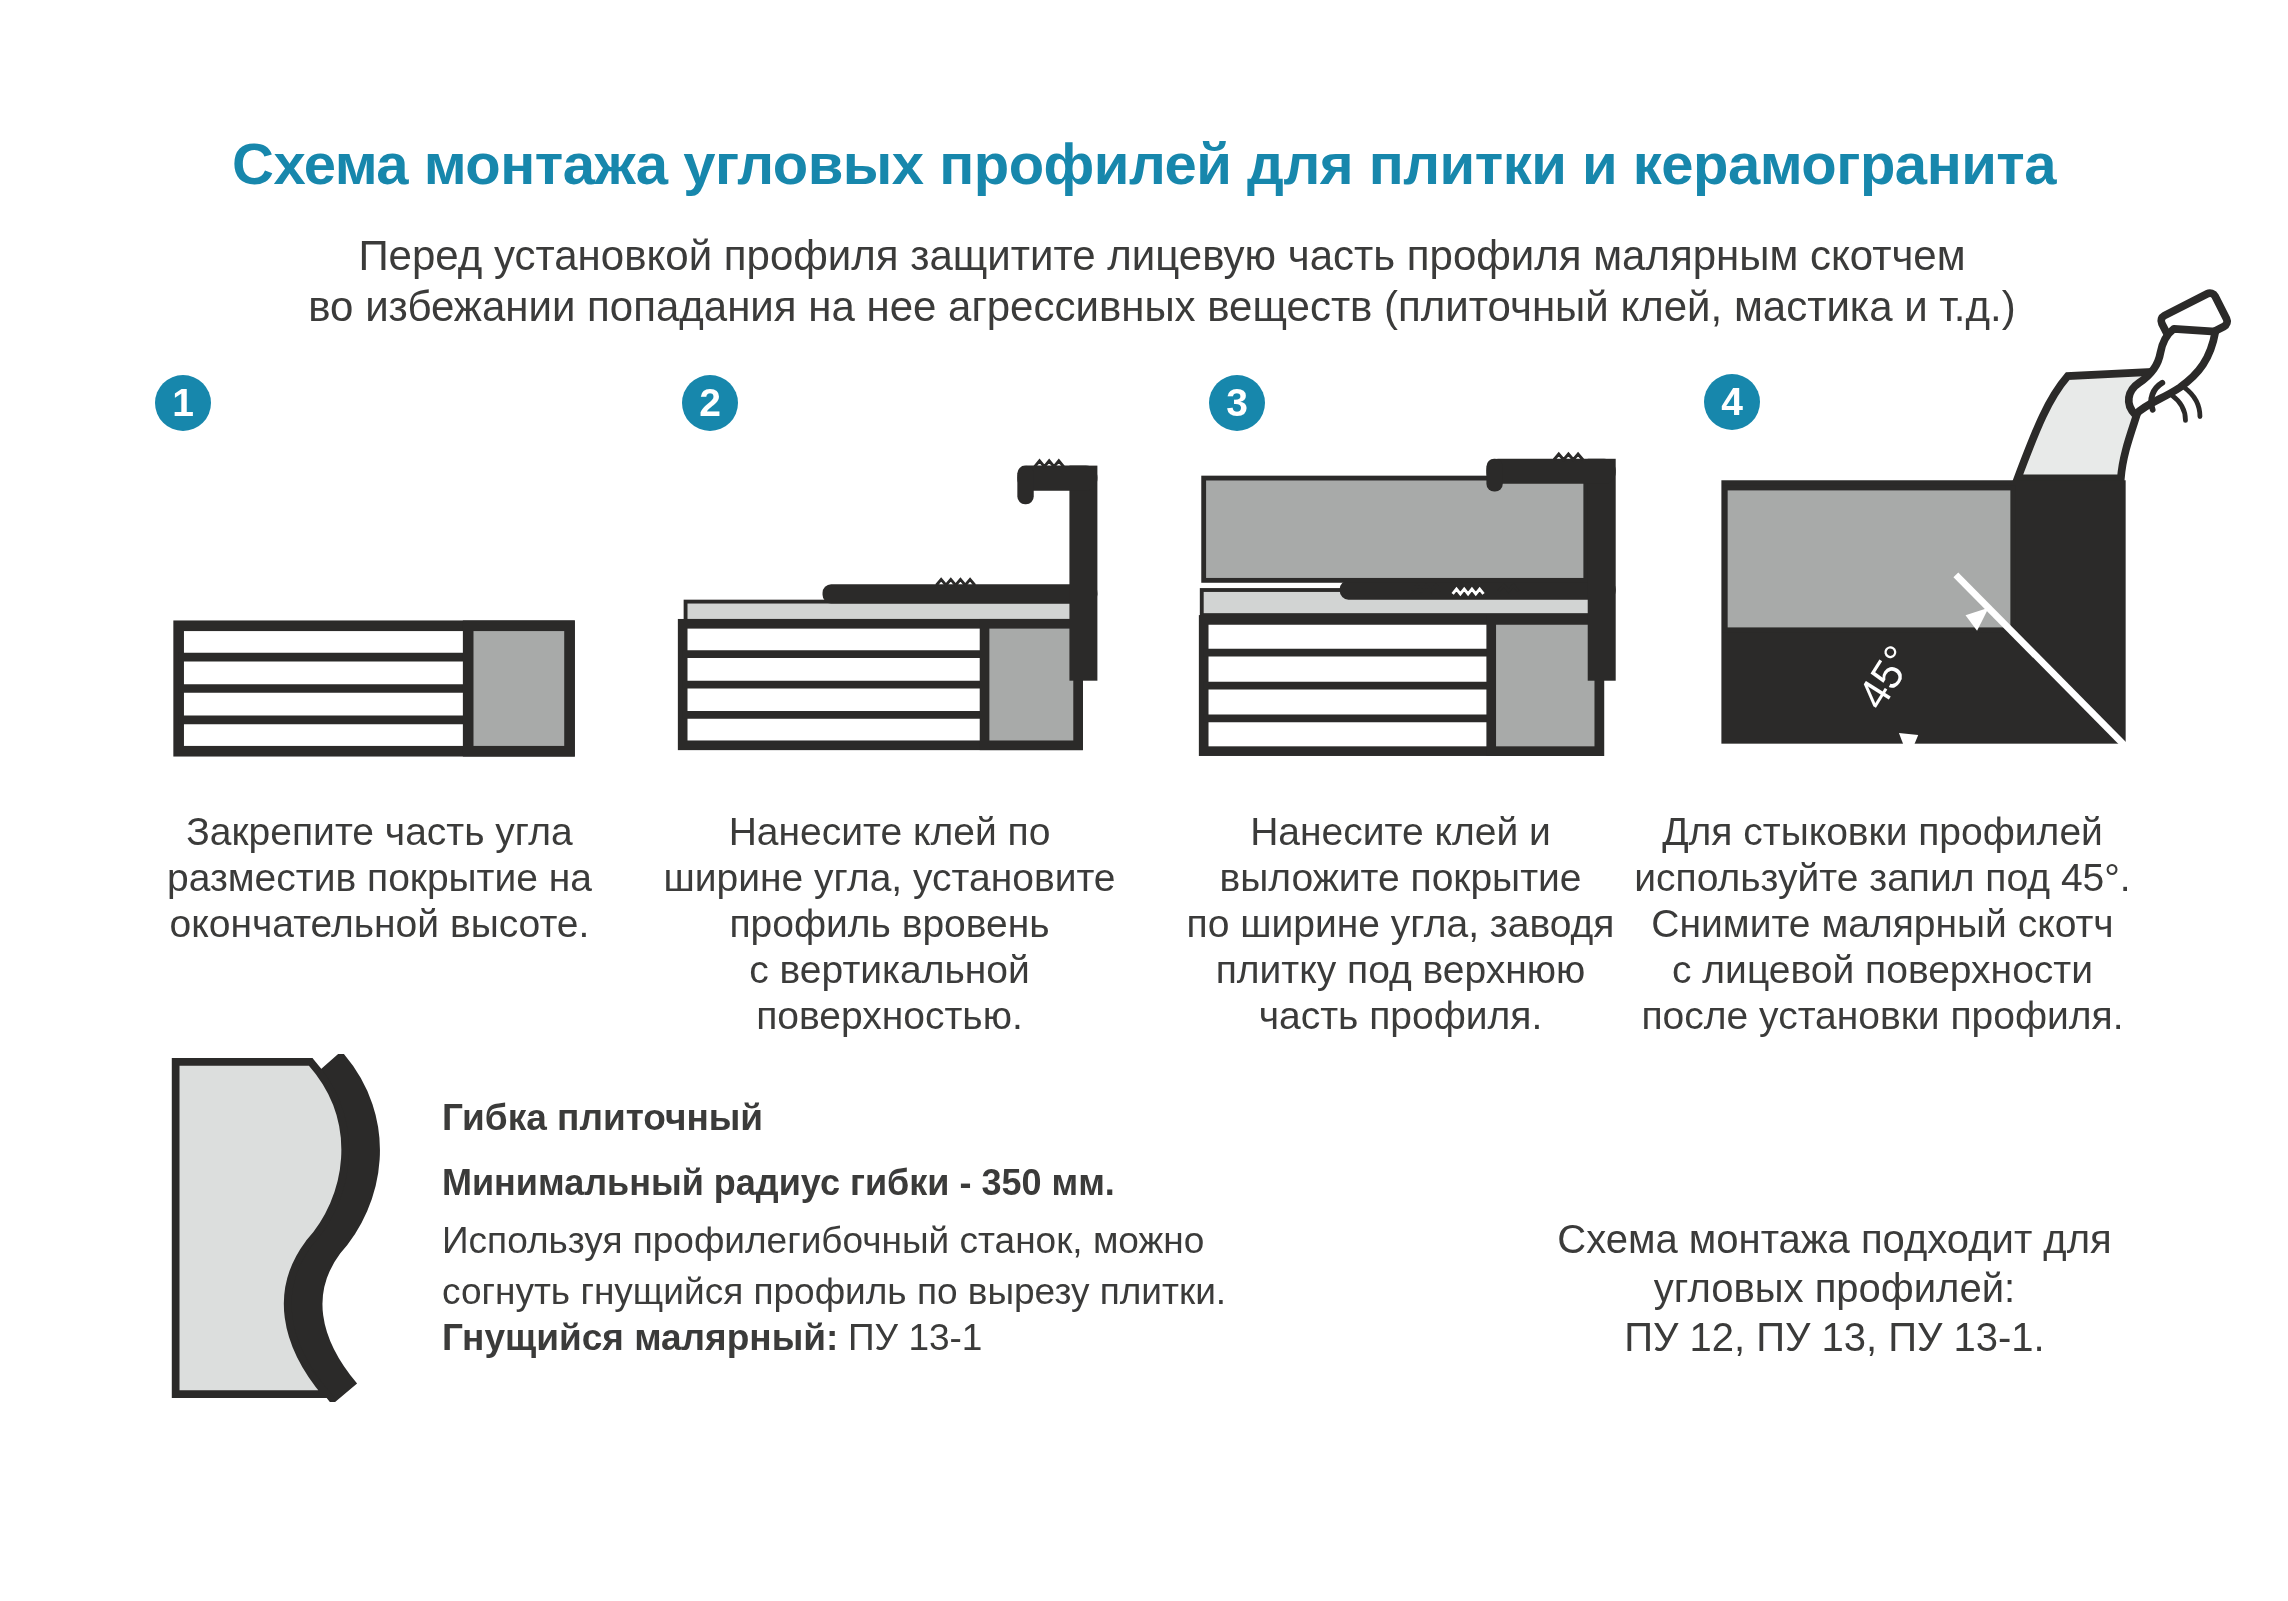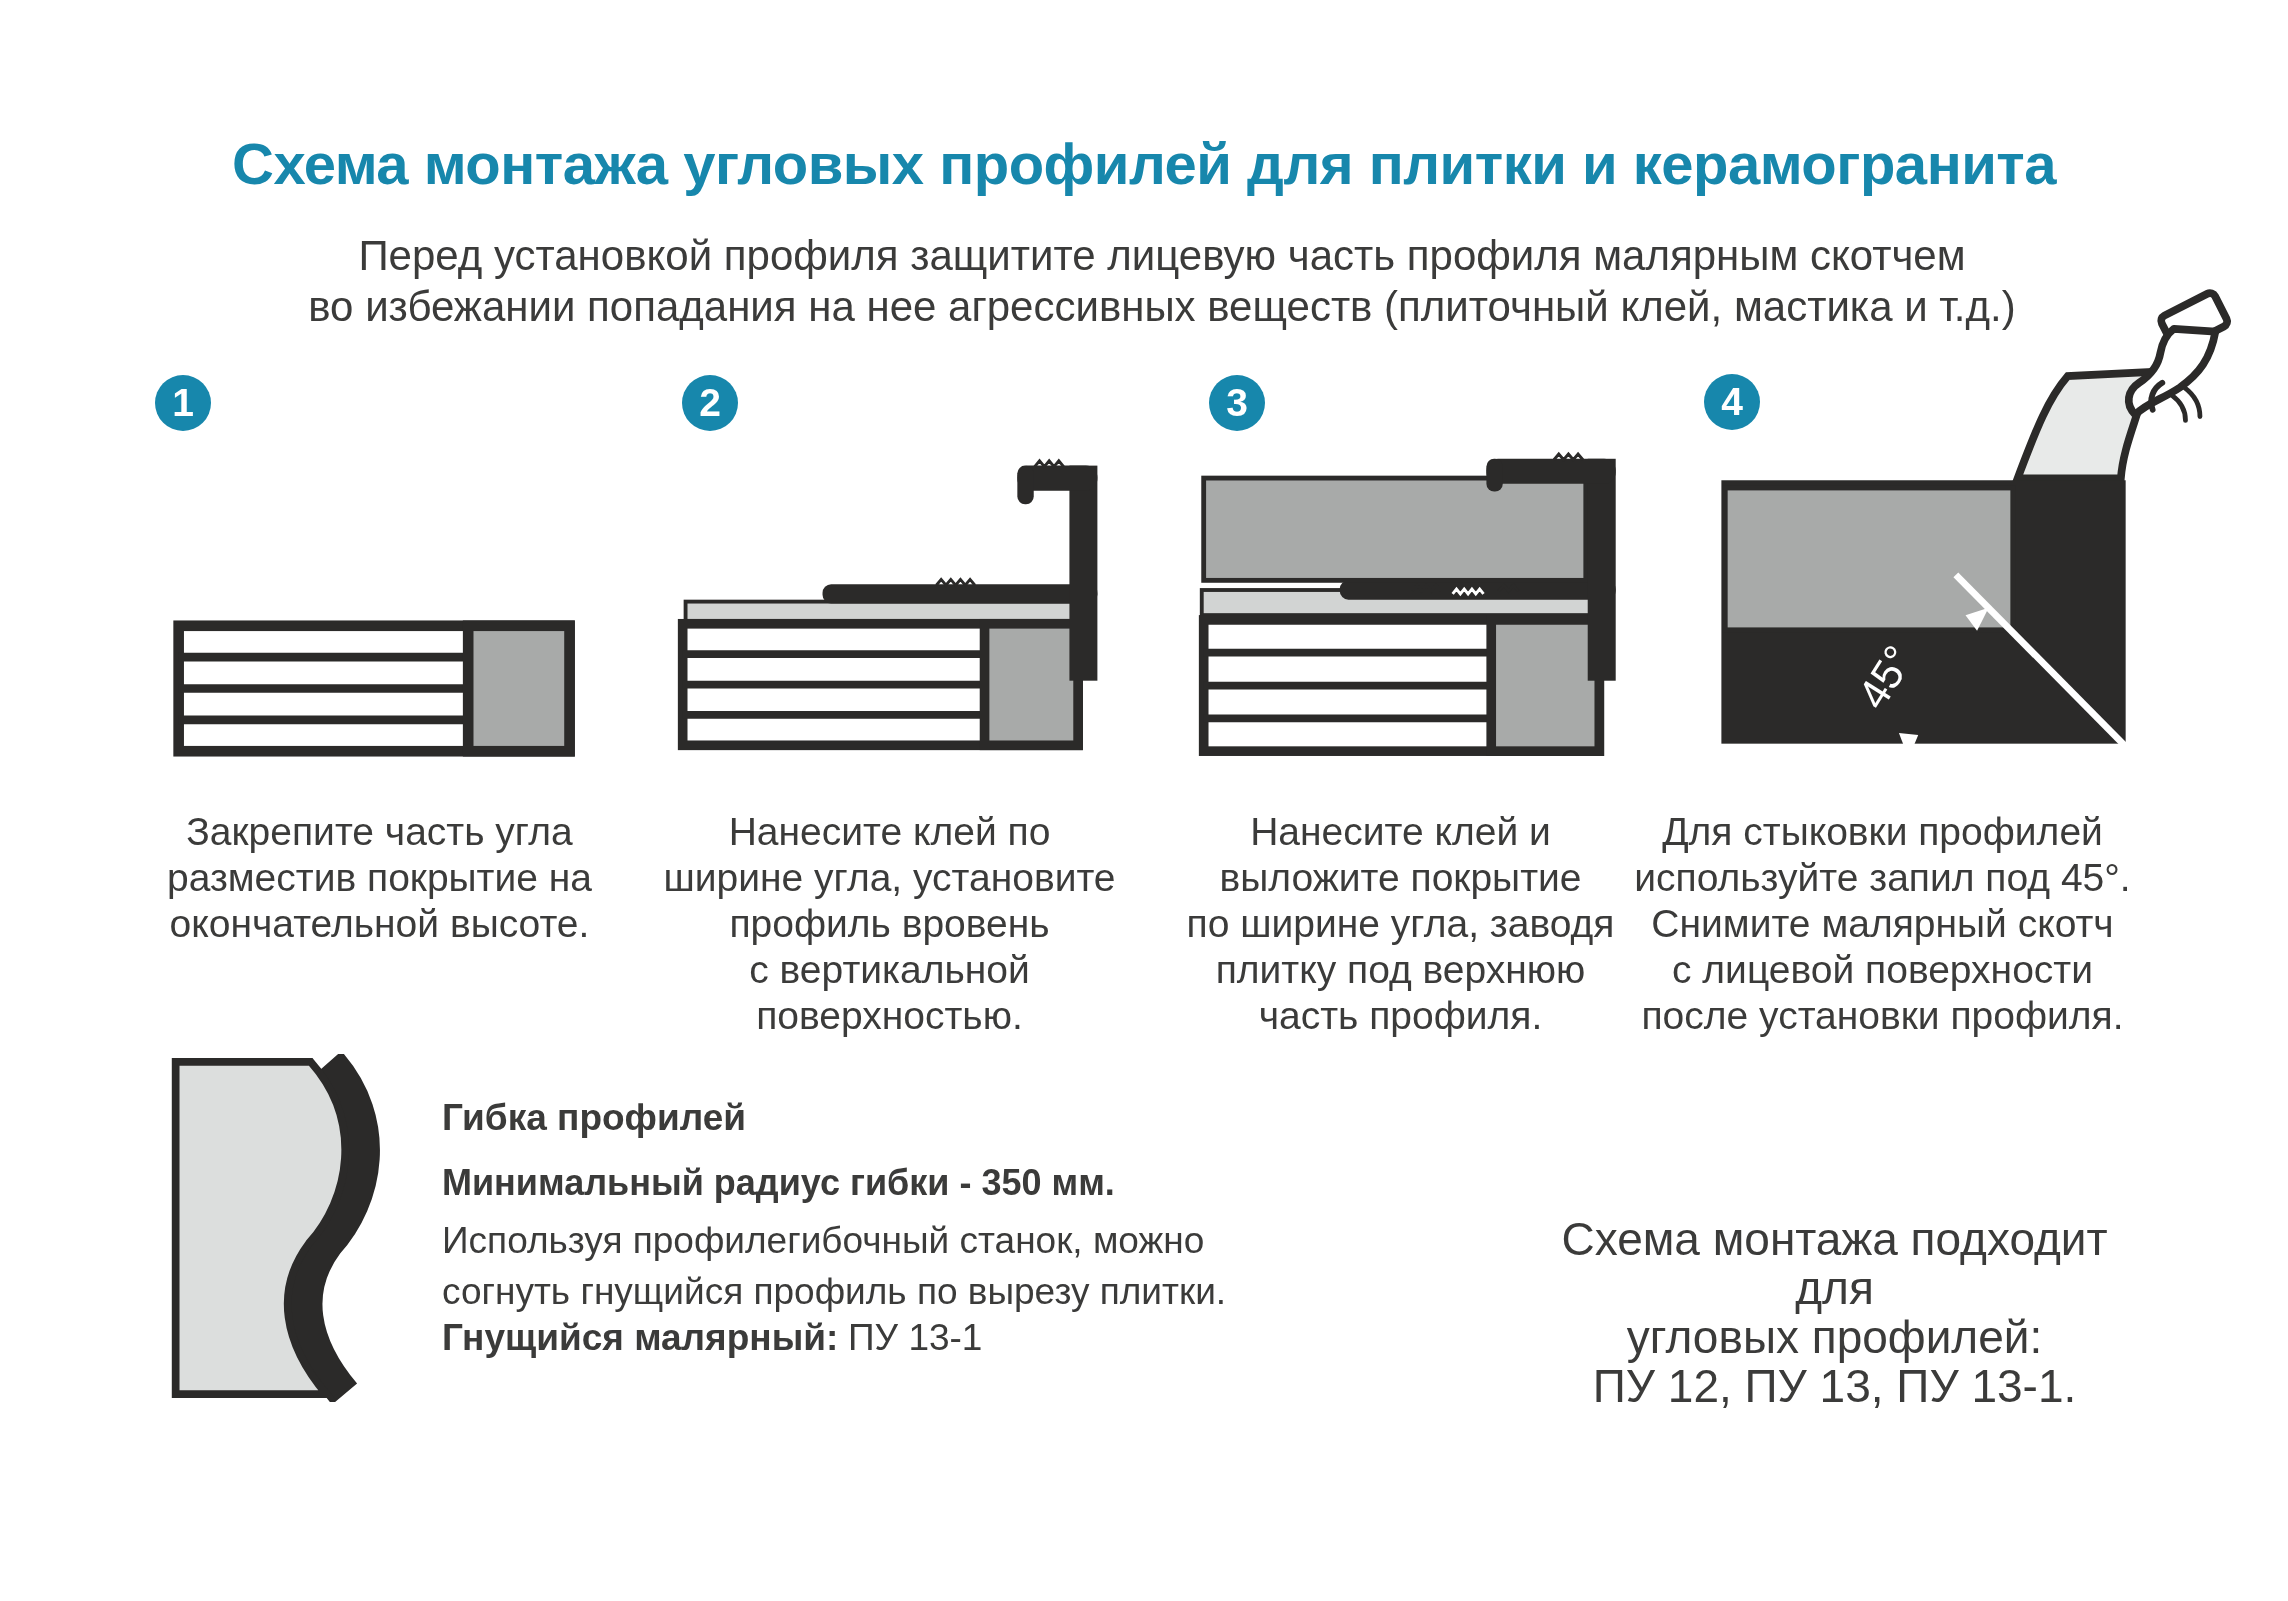--- a/index.html
+++ b/index.html
@@ -25,21 +25,21 @@
     font-size:39px;line-height:46px;text-align:center;white-space:pre-line;
   }
   .bend-heading{left:442px;top:1097px;font-size:37px;font-weight:bold;}
   .bend-radius{left:442px;top:1162px;font-size:36px;font-weight:bold;}
   .bend-body{left:442px;top:1215px;font-size:37px;line-height:51px;white-space:pre-line;}
   .bend-profile{left:442px;top:1317px;font-size:37px;}
   .bend-profile .lbl{font-weight:bold;}
   .bend-profile .val{margin-left:9.7px;}
   .compat{
     left:1516px;top:1215px;width:637px;text-align:center;
-    font-size:46px;line-height:49px;white-space:pre-line;
+    font-size:40px;line-height:49px;white-space:pre-line;
   }
   
   .f-dark{fill:var(--dark);}
   .f-white{fill:#ffffff;}
   .f-tile{fill:var(--tile_gray);}
   .f-adh{fill:var(--adhesive_gray);}
   .f-light{fill:var(--light_gray);}
   .f-tape{fill:var(--tape_gray);}
   .s-dark{stroke:var(--dark);}
   .s-white{stroke:#ffffff;}
@@ -151,21 +151,21 @@
 используйте запил под 45°.
 Снимите малярный скотч
 с лицевой поверхности
 после установки профиля.</div>
 
   <svg class="abs" style="left:166px;top:1054px;" width="222" height="348" viewBox="0 0 230 360">
     <path d="M169,8 C224,70 209,150 167,196 C131,244 141,300 185,352" class="s-dark nofill" stroke-width="34"></path>
     <path d="M10,8 L150,8 C205,70 190,150 148,196 C112,244 122,300 166,352 L10,352 Z" class="f-light s-dark" stroke-width="8"></path>
   </svg>
 
-  <div class="abs bend-heading">Гибка профилей</div>
+  <div class="abs bend-heading">Гибка плиточный</div>
   <div class="abs bend-radius">Минимальный радиус гибки - 350 мм.</div>
   <div class="abs bend-body">Используя профилегибочный станок, можно
 согнуть гнущийся профиль по вырезу плитки.</div>
   <div class="abs bend-profile">
     <span class="lbl">Гнущийся малярный:</span><span class="val">ПУ 13-1</span>
   </div>
 
   <div class="abs compat">Схема монтажа подходит для
 угловых профилей:
 ПУ 12, ПУ 13, ПУ 13-1.</div>

